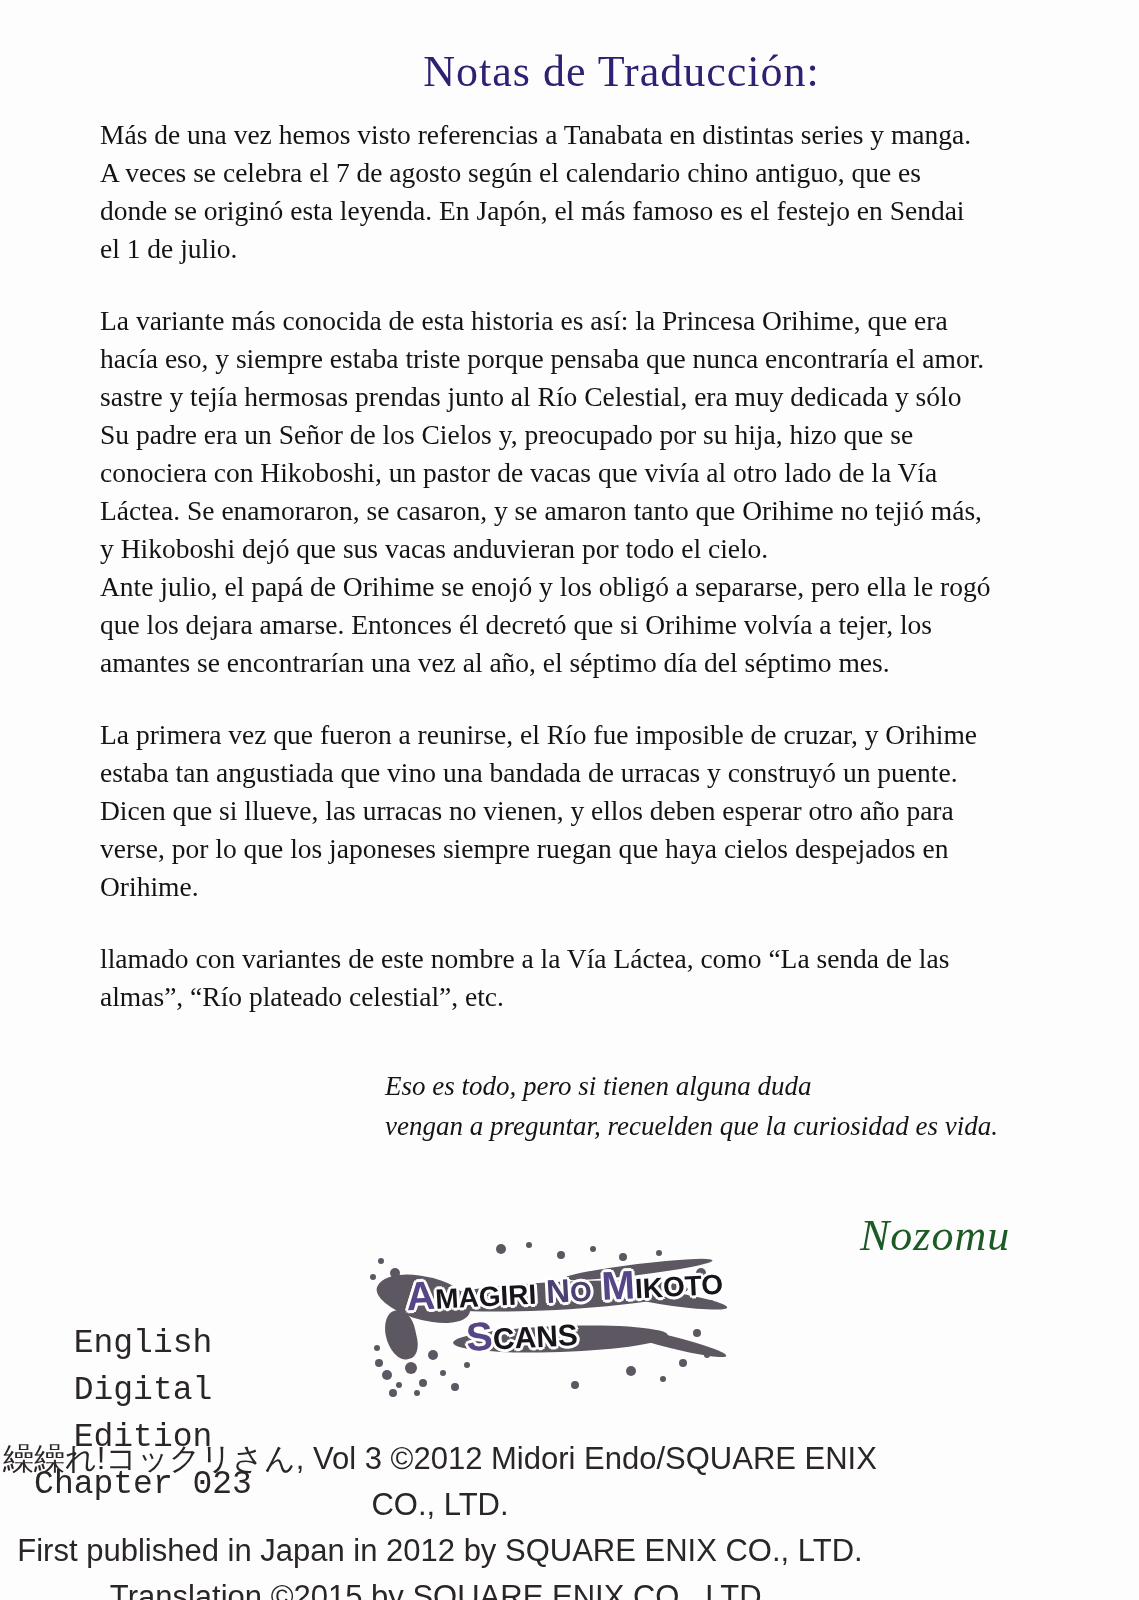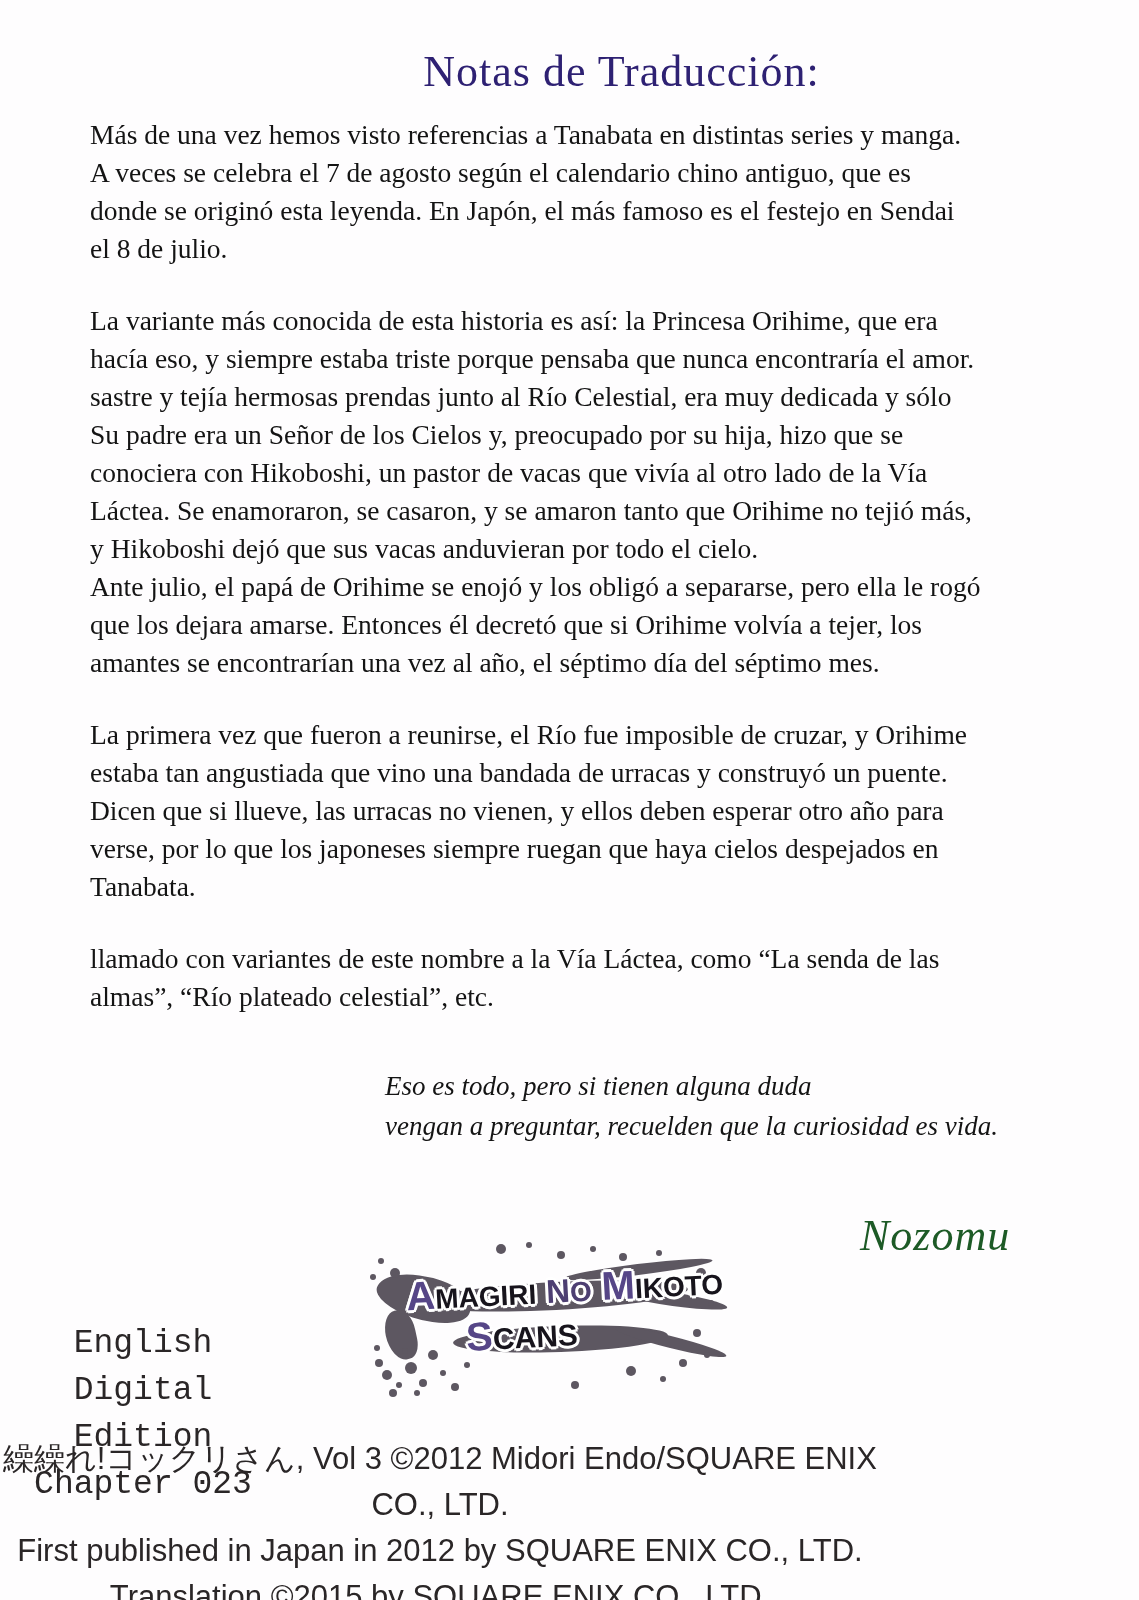--- a/index.html
+++ b/index.html
@@ -1,20 +1,20 @@
 <!DOCTYPE html>
 <html><head>
 <meta charset="utf-8">
 <style>
   html,body{margin:0;padding:0;background:#ffffff;}
   .page{position:relative;width:1139px;height:1600px;background:#fefdfe;overflow:hidden;
         font-family:"Liberation Serif",serif;color:#141414;}
   .title{position:absolute;top:46px;left:8px;width:100%;text-align:center;
          font-size:44px;color:#2e2173;letter-spacing:1px;margin-left:44px;}
-  .body-text{position:absolute;top:116px;left:90px;width:1010px;font-size:27.5px;}
+  .body-text{position:absolute;top:116px;left:100px;width:1010px;font-size:27.5px;}
   .para{margin:0 0 34px 0;}
   .line{height:38px;line-height:38px;white-space:nowrap;}
   .lead-italic{font-style:italic;}
   .closing{position:absolute;left:385px;top:1066px;font-style:italic;font-size:27px;}
   .closing .line{height:40px;line-height:40px;}
   .signature{position:absolute;left:860px;top:1166px;font-style:italic;font-size:44px;
              color:#1d5a26;letter-spacing:1px;margin-top:44px;}
   
   .logo{position:absolute;left:368px;top:1240px;width:352px;height:158px;}
   .splat{position:absolute;background:#5d5761;}
@@ -58,40 +58,40 @@
 
 <div class="page">
 
   <div class="title">Notas de Traducción:</div>
 
   <div class="body-text">
     <div class="para">
       <div class="line">Más de una vez hemos visto referencias a Tanabata en distintas series y manga.</div>
       <div class="line">A veces se celebra el 7 de agosto según el calendario chino antiguo, que es</div>
       <div class="line">donde se originó esta leyenda. En Japón, el más famoso es el festejo en Sendai</div>
-      <div class="line">el 8 de julio.</div>
+      <div class="line">el 1 de julio.</div>
     </div>
     <div class="para">
       <div class="line">La variante más conocida de esta historia es así: la Princesa Orihime, que era</div>
       <div class="line">hacía eso, y siempre estaba triste porque pensaba que nunca encontraría el amor.</div>
       <div class="line">sastre y tejía hermosas prendas junto al Río Celestial, era muy dedicada y sólo</div>
       <div class="line">Su padre era un Señor de los Cielos y, preocupado por su hija, hizo que se</div>
       <div class="line">conociera con Hikoboshi, un pastor de vacas que vivía al otro lado de la Vía</div>
       <div class="line">Láctea. Se enamoraron, se casaron, y se amaron tanto que Orihime no tejió más,</div>
       <div class="line">y Hikoboshi dejó que sus vacas anduvieran por todo el cielo.</div>
       <div class="line">Ante julio, el papá de Orihime se enojó y los obligó a separarse, pero ella le rogó</div>
       <div class="line">que los dejara amarse. Entonces él decretó que si Orihime volvía a tejer, los</div>
       <div class="line">amantes se encontrarían una vez al año, el séptimo día del séptimo mes.</div>
     </div>
     <div class="para">
       <div class="line">La primera vez que fueron a reunirse, el Río fue imposible de cruzar, y Orihime</div>
       <div class="line">estaba tan angustiada que vino una bandada de urracas y construyó un puente.</div>
       <div class="line">Dicen que si llueve, las urracas no vienen, y ellos deben esperar otro año para</div>
       <div class="line">verse, por lo que los japoneses siempre ruegan que haya cielos despejados en</div>
-      <div class="line">Tanabata.</div>
+      <div class="line">Orihime.</div>
     </div>
     <div class="para">
       <div class="line">llamado con variantes de este nombre a la Vía Láctea, como “La senda de las</div>
       <div class="line">almas”, “Río plateado celestial”, etc.</div>
     </div>
   </div>
 
   <div class="closing">
     <div class="line">Eso es todo, pero si tienen alguna duda</div>
     <div class="line">vengan a preguntar, recuelden que la curiosidad es vida.</div>

